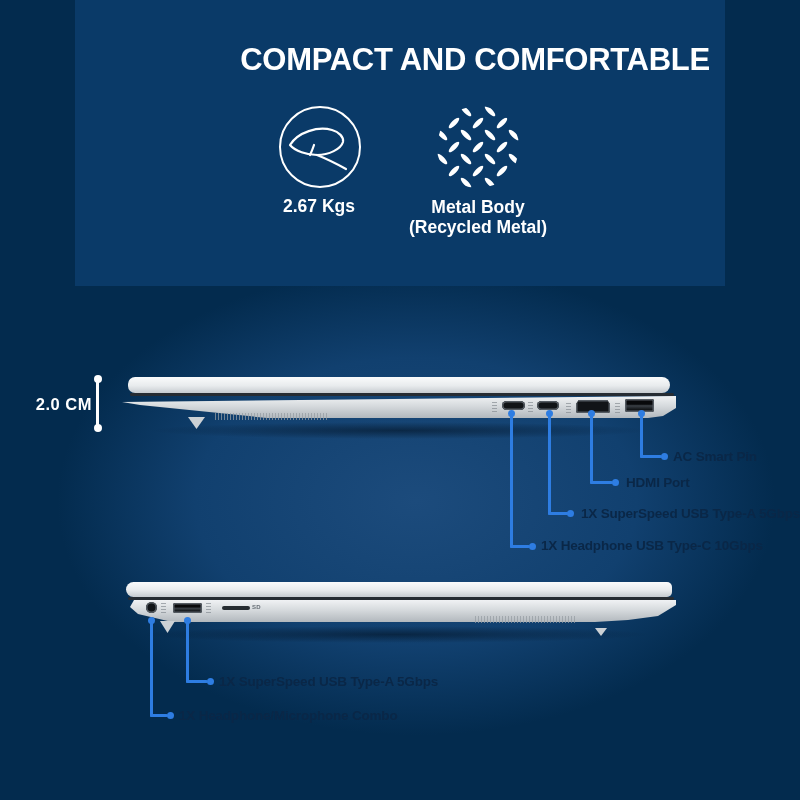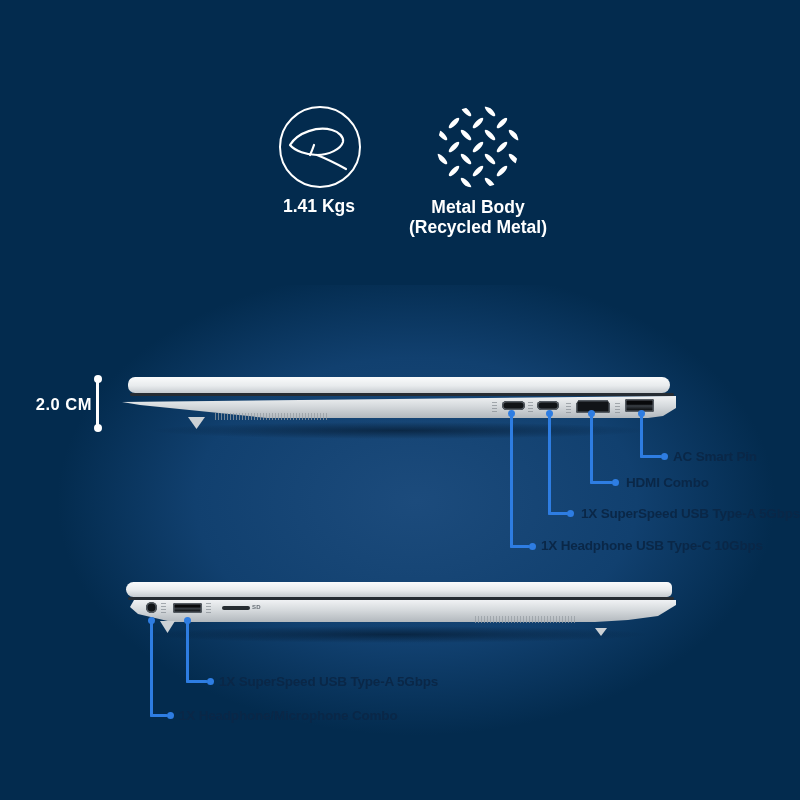--- a/index.html
+++ b/index.html
@@ -60,30 +60,33 @@
   }
   .sd-text{position:absolute;font-size:6px;font-weight:bold;color:#676f76;letter-spacing:.3px;}
 </style>
 </head>
 <body>
 
 <div class="canvas">
 
   <div class="glow"></div>
 
+  <div class="banner">
+    <div class="banner-title">COMPACT AND COMFORTABLE</div>
+  </div>
 
   <svg class="feature-icon" style="left:278px;top:105px;" width="84" height="84" viewBox="0 0 84 84">
     <circle cx="42" cy="42" r="40" fill="none" stroke="#ffffff" stroke-width="2"></circle>
     <g fill="none" stroke="#ffffff" stroke-width="2.2" stroke-linecap="round" stroke-linejoin="round">
       <path d="M12,40 C20,27 40,21 54,25 C61,27 66,32 65,37 C63,44 51,50 39,50 C29,50 17,46 12,40 Z"></path>
       <path d="M39,50 C49,54 59,59 68,64"></path>
       <path d="M32,50 C34,46 35,43 36,40"></path>
     </g>
   </svg>
-  <div class="feature-label" style="left:249px;top:196px;width:140px;">1.41 Kgs</div>
+  <div class="feature-label" style="left:249px;top:196px;width:140px;">2.67 Kgs</div>
 
   <svg class="feature-icon" style="left:436px;top:105px;" width="84" height="84" viewBox="0 0 84 84">
     <defs>
       <pattern id="dp" width="24" height="24" patternUnits="userSpaceOnUse">
         <ellipse cx="6" cy="6" rx="7" ry="2.4" fill="#ffffff" transform="rotate(45 6 6)"></ellipse>
         <ellipse cx="18" cy="18" rx="7" ry="2.4" fill="#ffffff" transform="rotate(-45 18 18)"></ellipse>
       </pattern>
     </defs>
     <circle cx="42" cy="42" r="41" fill="url(#dp)"></circle>
   </svg>
@@ -116,21 +119,21 @@
   <div class="dot" style="left:638px;top:409.5px;"></div>
   <div class="ln" style="left:640px;top:413px;width:3px;height:45px;"></div>
   <div class="ln" style="left:640px;top:455px;width:22px;height:3px;"></div>
   <div class="dot" style="left:660.5px;top:453px;"></div>
   <div class="clabel" style="left:673px;top:450px;">AC Smart Pin</div>
 
   <div class="dot" style="left:588px;top:409.5px;"></div>
   <div class="ln" style="left:590px;top:413px;width:3px;height:71px;"></div>
   <div class="ln" style="left:590px;top:481px;width:23px;height:3px;"></div>
   <div class="dot" style="left:611.5px;top:479px;"></div>
-  <div class="clabel" style="left:626px;top:476px;">HDMI Combo</div>
+  <div class="clabel" style="left:626px;top:476px;">HDMI Port</div>
 
   <div class="dot" style="left:545.5px;top:409.5px;"></div>
   <div class="ln" style="left:547.5px;top:413px;width:3px;height:102px;"></div>
   <div class="ln" style="left:547.5px;top:512px;width:21px;height:3px;"></div>
   <div class="dot" style="left:567px;top:510px;"></div>
   <div class="clabel" style="left:581px;top:507px;">1X SuperSpeed USB Type-A 5Gbps</div>
 
   <div class="dot" style="left:508px;top:409.5px;"></div>
   <div class="ln" style="left:510px;top:413px;width:3px;height:135px;"></div>
   <div class="ln" style="left:510px;top:544.5px;width:20px;height:3px;"></div>

